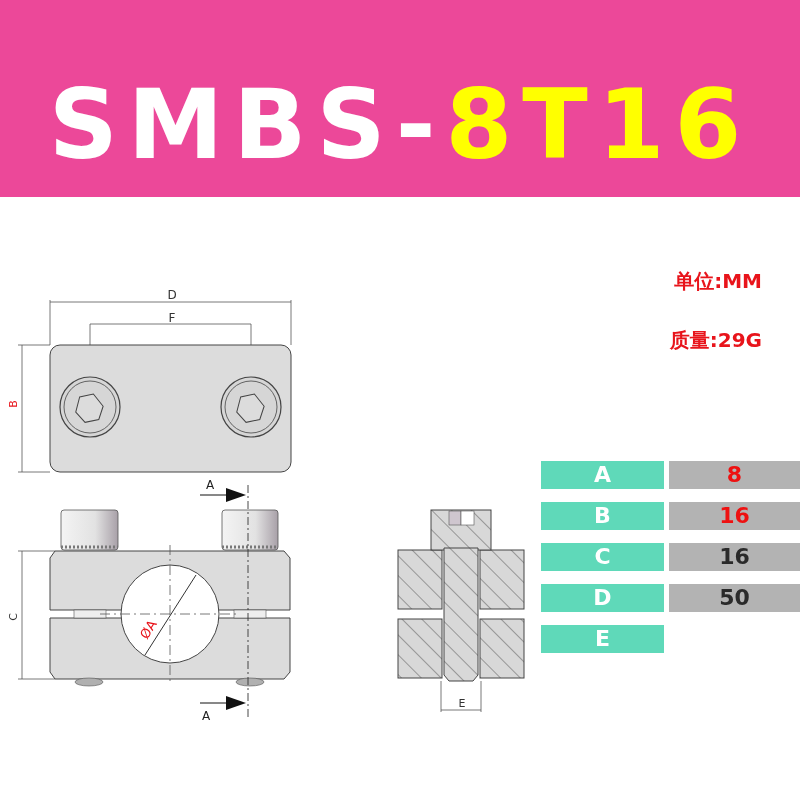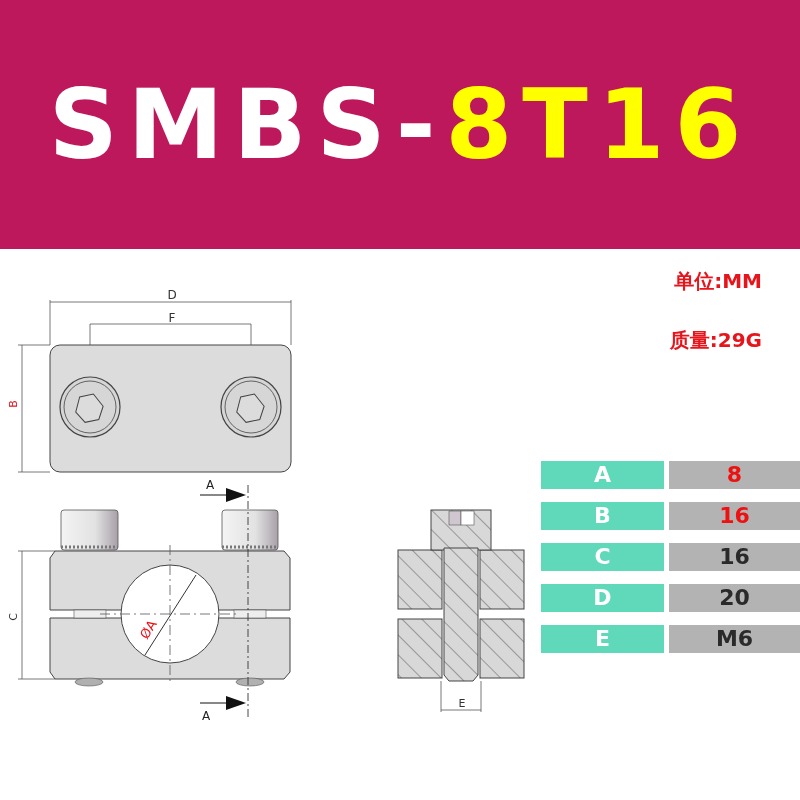--- a/index.html
+++ b/index.html
@@ -1,17 +1,17 @@
 <!DOCTYPE html>
 <html><head>
 <meta charset="utf-8">
 <style>
   html,body{margin:0;padding:0;}
   body{width:800px;height:800px;background:#ffffff;position:relative;overflow:hidden;font-family:"DejaVu Sans",sans-serif;}
-  .banner{position:absolute;left:0;top:0;width:800px;height:249px;background:#be185d;}
+  .banner{position:absolute;left:0;top:0;width:800px;height:197px;background:#ec4899;}
   .title{position:absolute;left:0;top:70px;width:800px;text-align:center;font-family:"DejaVu Sans",sans-serif;font-weight:bold;font-size:96px;letter-spacing:10px;line-height:110px;}
   .title .w{color:#ffffff;}
   .title .y{color:#ffff00;}
   .info{position:absolute;right:38px;font-weight:bold;font-size:20px;color:#e8141b;font-family:"DejaVu Sans",sans-serif;}
   .spec{position:absolute;left:541px;width:259px;}
   .row{position:absolute;left:0;width:259px;height:28px;}
   .key{position:absolute;left:0;top:0;width:123px;height:28px;background:#5fd9b9;color:#fff;font-weight:bold;font-size:22px;text-align:center;line-height:28px;}
   .val{position:absolute;left:128px;top:0;width:131px;height:28px;background:#b3b3b3;font-weight:bold;font-size:22px;text-align:center;line-height:28px;}
   svg{position:absolute;left:0;top:0;}
 </style>
@@ -115,19 +115,18 @@
   <div class="row" style="top:502px;">
     <div class="key">B</div>
     <div class="val" style="color:#ee1111;">16</div>
   </div>
   <div class="row" style="top:543px;">
     <div class="key">C</div>
     <div class="val" style="color:#2a2a2a;">16</div>
   </div>
   <div class="row" style="top:584px;">
     <div class="key">D</div>
-    <div class="val" style="color:#2a2a2a;">20</div>
+    <div class="val" style="color:#2a2a2a;">50</div>
   </div>
   <div class="row" style="top:625px;">
     <div class="key">E</div>
-    <div class="val" style="color:#2a2a2a;">M6</div>
   </div>
 </div>
 
 </body></html>

